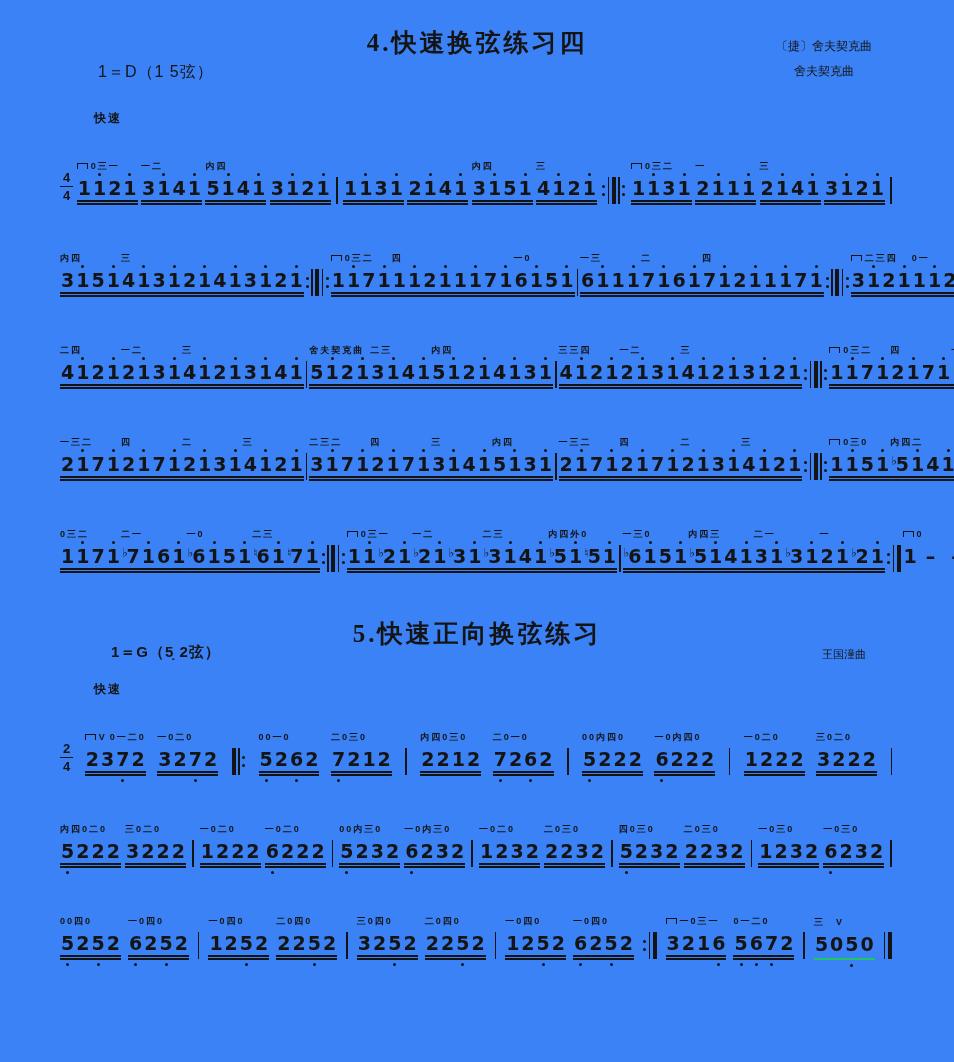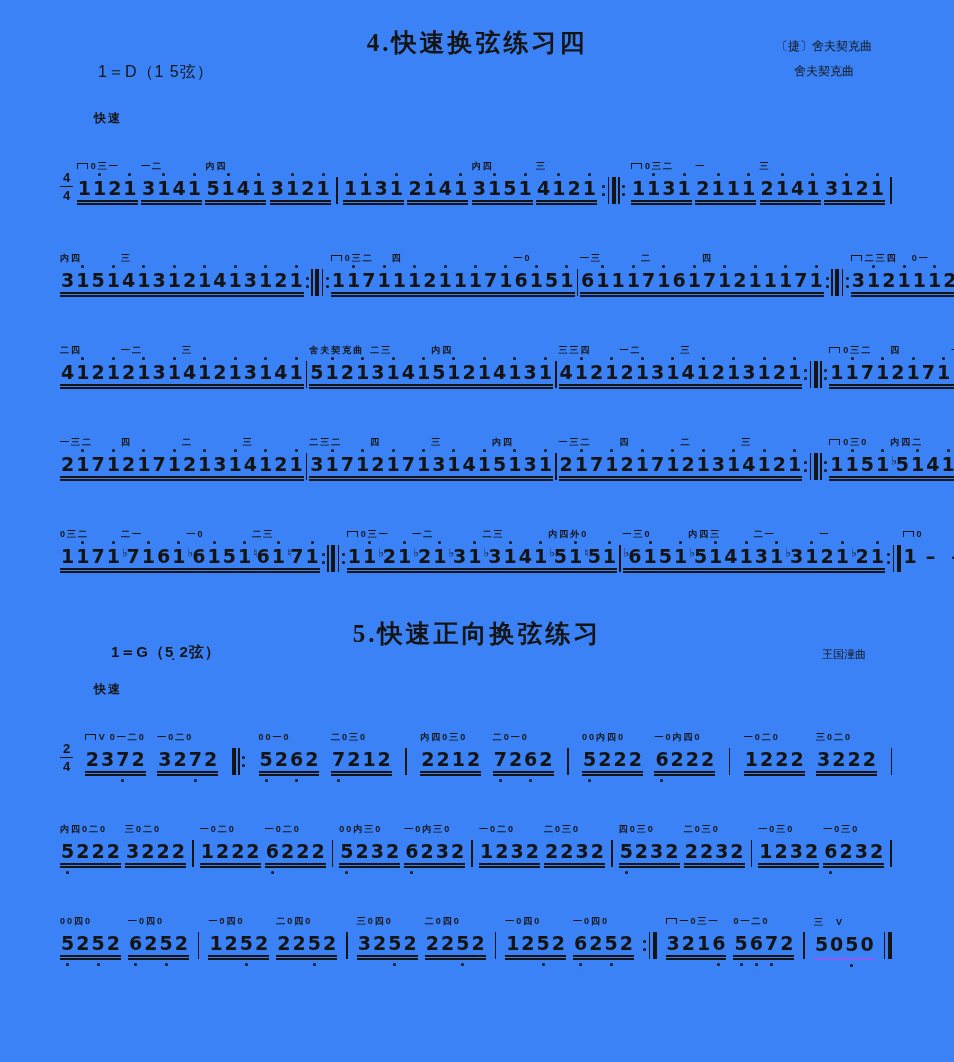--- a/index.html
+++ b/index.html
@@ -14,21 +14,21 @@
   .key2{position:absolute;left:53px;top:26px;font-size:15px;font-weight:bold;letter-spacing:1px;}
   .byline2{position:absolute;right:30px;top:30px;font-size:11px;font-family:Liberation Mono, monospace;}
   .tempo{font-size:12px;font-weight:bold;margin:0 0 0 36px;letter-spacing:2px;}
   .music-line{display:flex;align-items:flex-end;justify-content:space-between;margin:30px 2px 44px 2px;min-height:48px;}
   .grp{display:inline-block;vertical-align:bottom;}
   .ann{display:block;font-size:9px;height:13px;line-height:13px;letter-spacing:2px;white-space:nowrap;font-weight:bold;}
   .bow{display:inline-block;width:9px;height:5px;border:1.5px solid #141414;border-bottom:none;margin-right:3px;font-style:normal;}
   .bowv{font-style:normal;font-size:9px;font-weight:bold;margin-right:3px;}
   .nts{display:inline-block;font-size:19px;font-weight:bold;line-height:1.05;margin-top:6px;font-family:"DejaVu Sans",sans-serif;white-space:nowrap;}
   .u2{border-bottom:5px double #141414;padding-bottom:1px;}
-  .u1{border-bottom:2px solid #8b5cf6;padding-bottom:3px;}
+  .u1{border-bottom:2px solid #22c55e;padding-bottom:3px;}
   .u0{padding-bottom:6px;}
   .nt{position:relative;display:inline-block;padding:0 1px;}
   .nt .da{position:absolute;top:-6px;left:50%;margin-left:-1.5px;width:3px;height:3px;border-radius:50%;background:#141414;font-style:normal;}
   .nt .db{position:absolute;bottom:-12px;left:50%;margin-left:-1.5px;width:3px;height:3px;border-radius:50%;background:#141414;font-style:normal;}
   .nt .acc{font-style:normal;font-size:12px;vertical-align:6px;margin-right:-1px;}
   .nt.dash{margin:0 7px;}
   .ts{display:inline-flex;flex-direction:column;align-items:center;font-weight:bold;font-size:13px;line-height:1;align-self:flex-end;margin-bottom:3px;}
   .ts-top{border-bottom:1.5px solid #141414;padding:0 3px 2px 3px;}
   .ts-bot{padding-top:2px;}
   .bar{display:inline-flex;align-items:stretch;height:27px;gap:2.5px;align-self:flex-end;margin:0 2px 1px 2px;}

